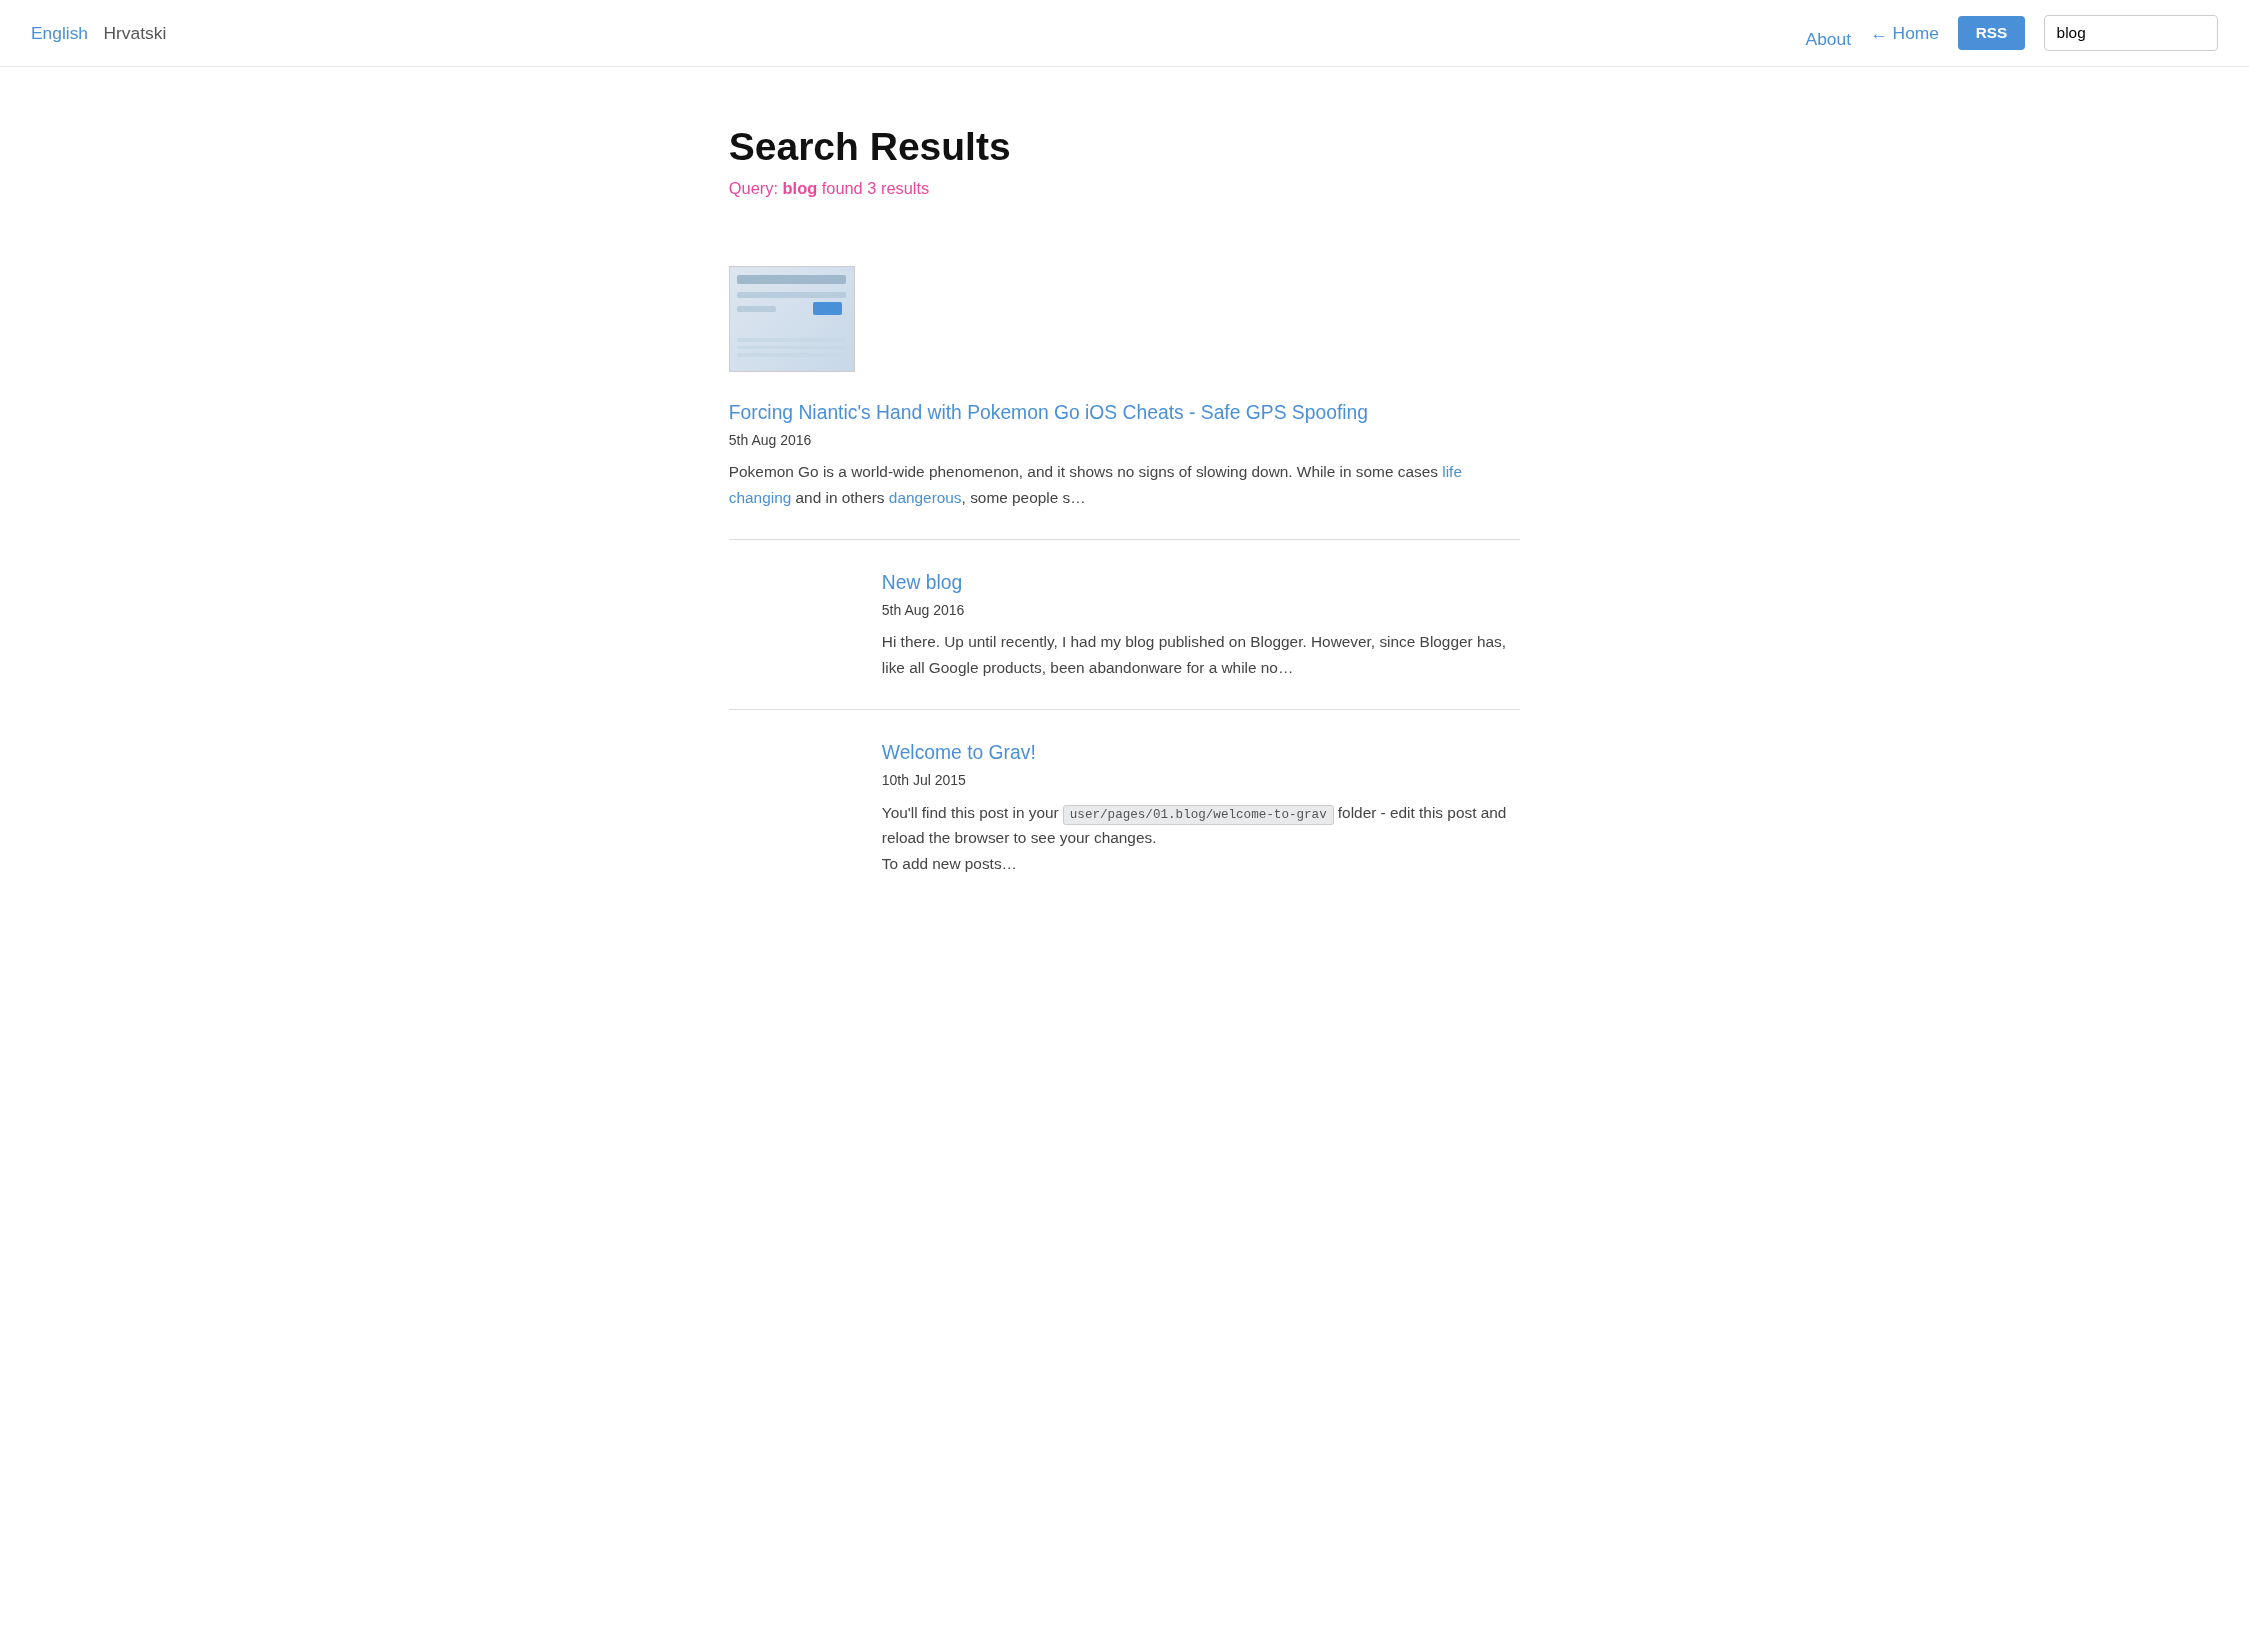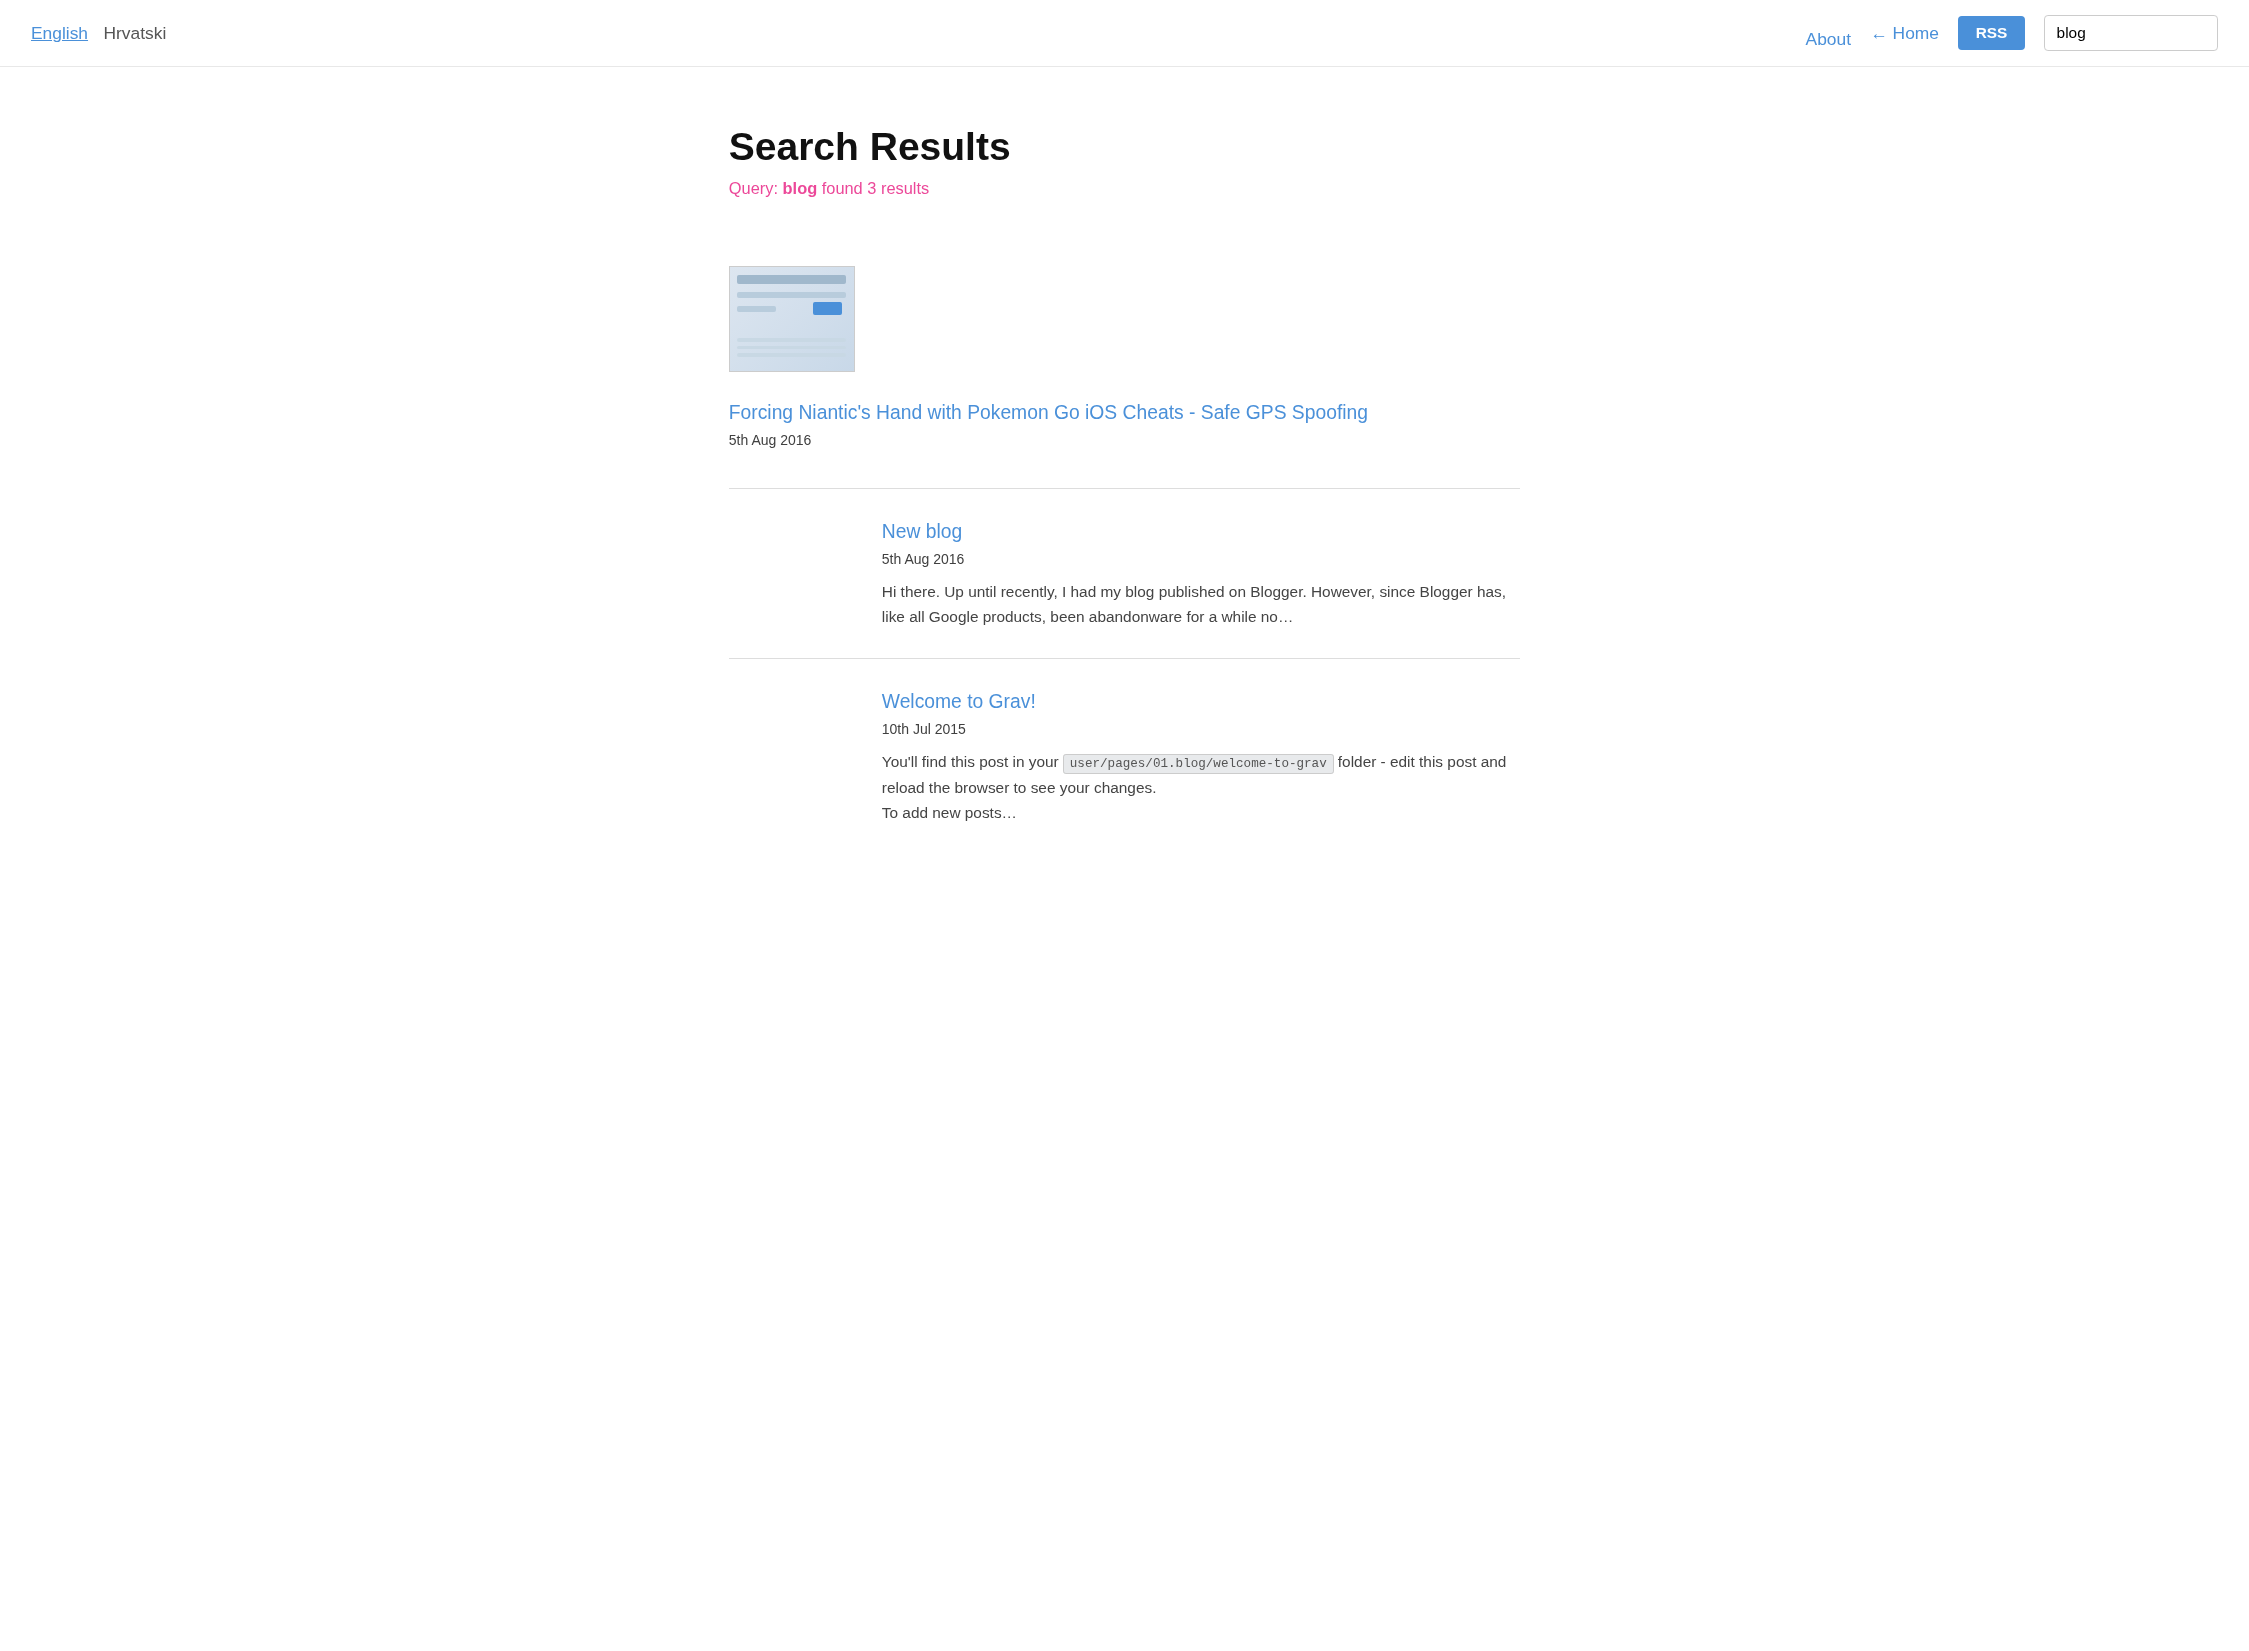--- a/index.html
+++ b/index.html
@@ -27,21 +27,20 @@
     .nav-left {
       display: flex;
       align-items: center;
       gap: 15.4px;
     }
 
     .nav-lang-active {
       color: #4a90d9;
       font-size: 17.4px;
       font-weight: 500;
-      text-decoration: underline;
       cursor: pointer;
     }
 
     .nav-lang-inactive {
       color: #555;
       font-size: 17.4px;
       cursor: pointer;
     }
 
     .nav-right {
@@ -275,20 +274,23 @@
         <div class="thumb-lines">
           <div class="thumb-line"></div>
           <div class="thumb-line"></div>
           <div class="thumb-line"></div>
         </div>
       </div>
     </div>
     <div class="result-content">
       <a class="result-title" href="#">Forcing Niantic's Hand with Pokemon Go iOS Cheats - Safe GPS Spoofing</a>
       <div class="result-date">5th Aug 2016</div>
+      <div class="result-excerpt">
+        Pokemon Go is a world-wide phenomenon, and it shows no signs of slowing down. While in some cases <a href="#">life changing</a> and in others <a href="#">dangerous</a>, some people s…
+      </div>
     </div>
   </div>
 
   <div class="result-item no-thumb">
     <div class="result-content" style="padding-left: 153px;">
       <a class="result-title" href="#">New blog</a>
       <div class="result-date">5th Aug 2016</div>
       <div class="result-excerpt">
         Hi there. Up until recently, I had my blog published on Blogger. However, since Blogger has, like all Google products, been abandonware for a while no…
       </div>

